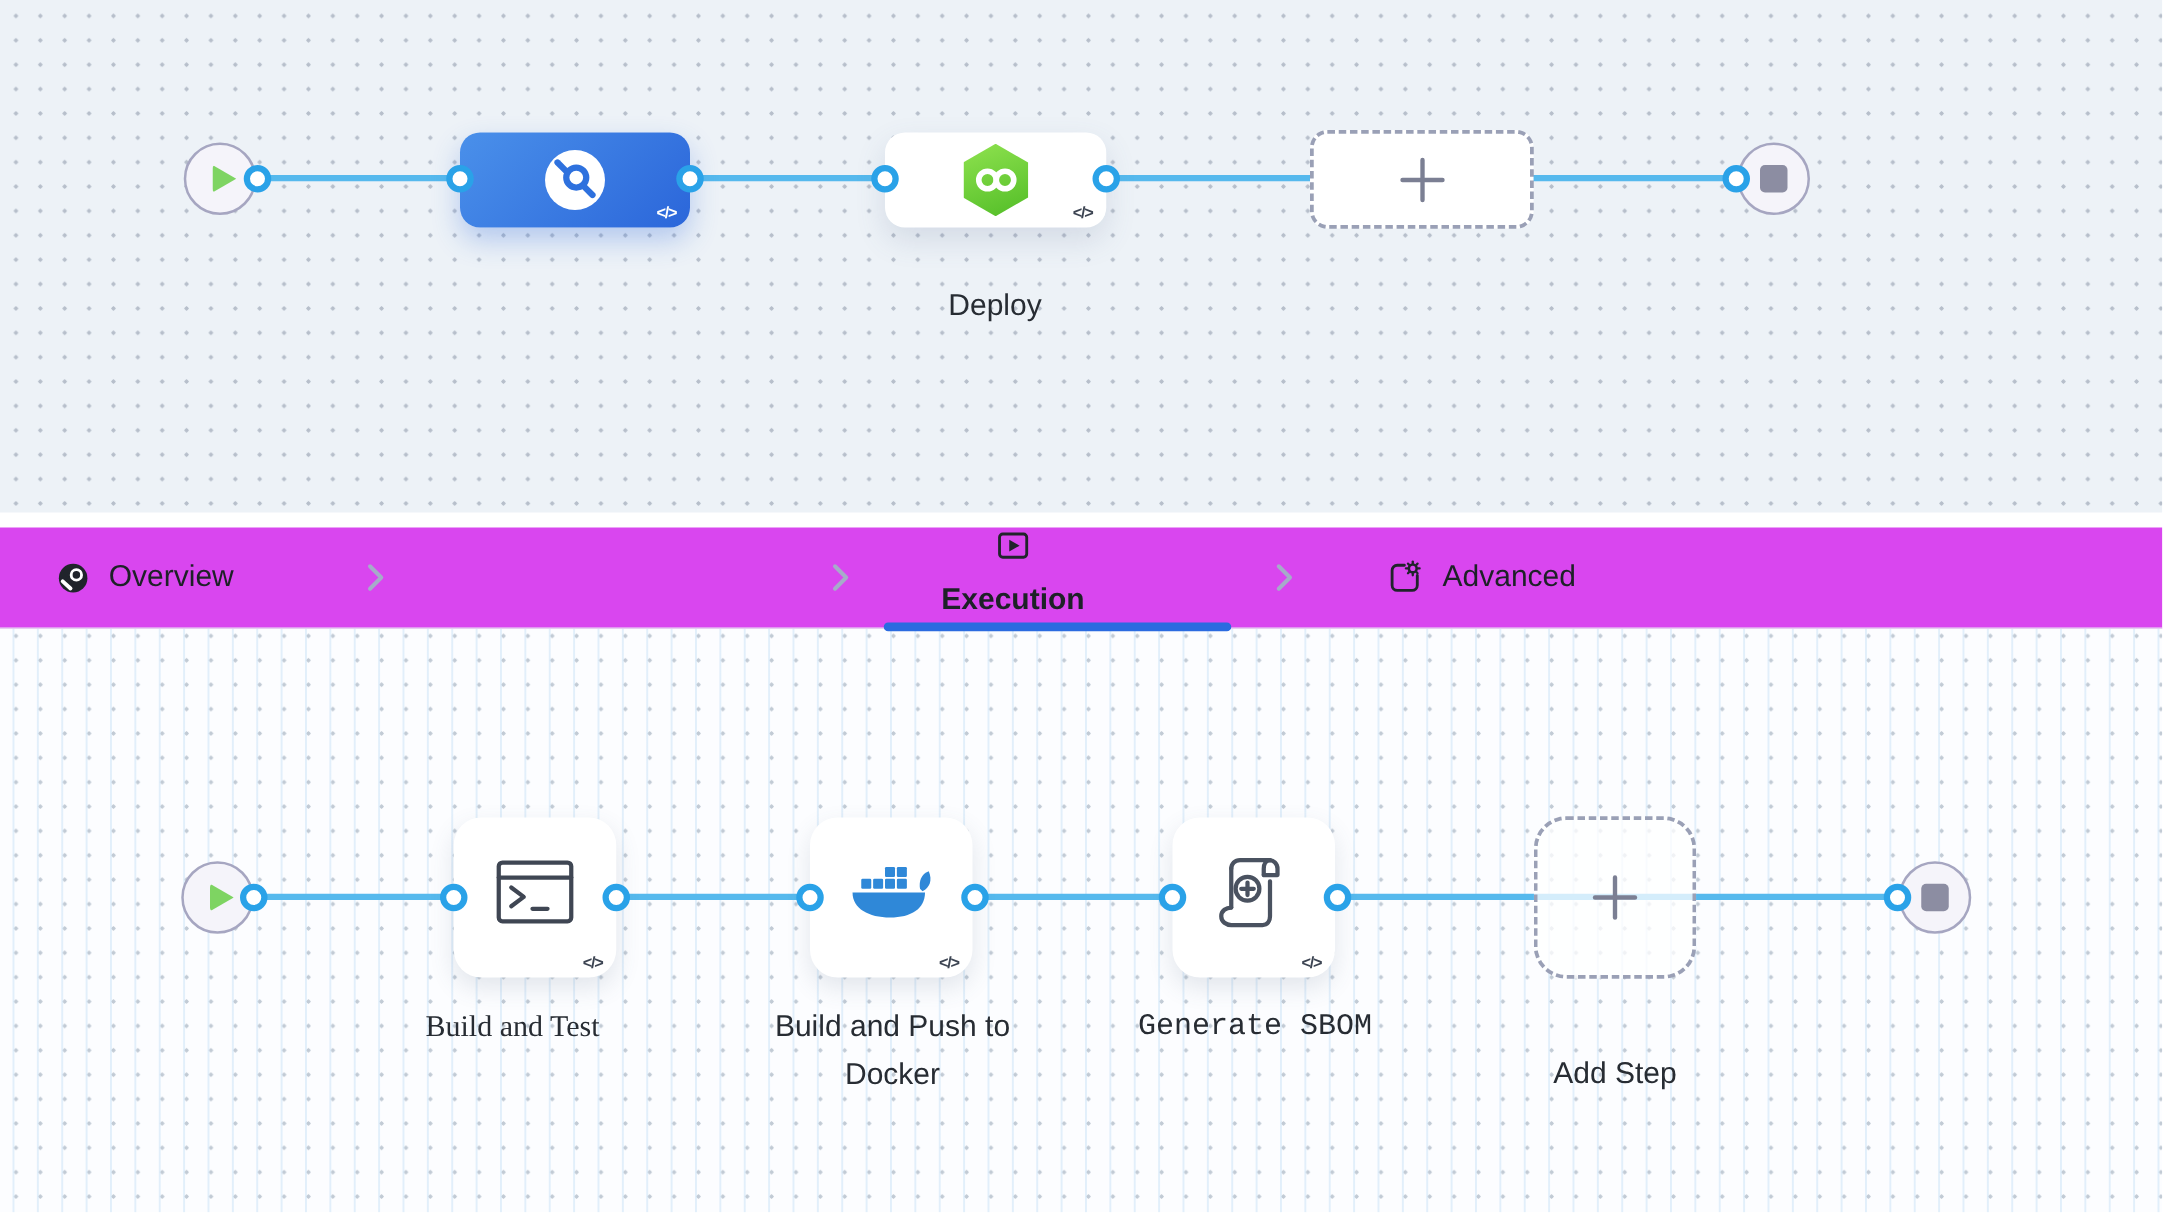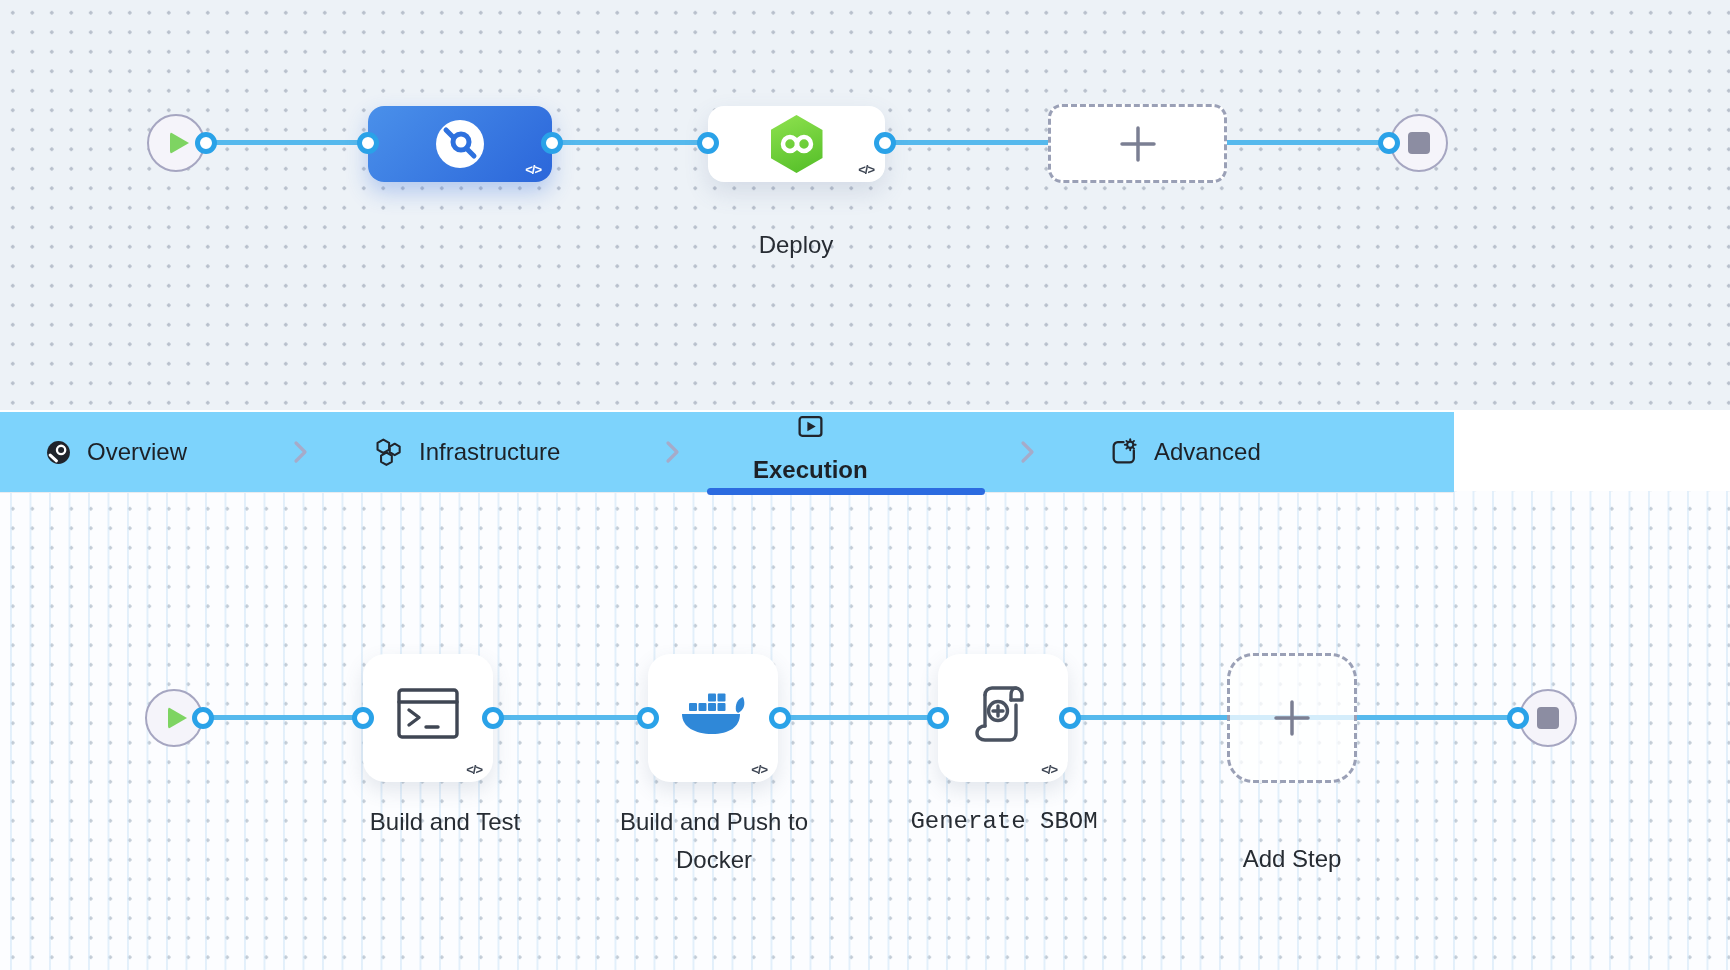--- a/index.html
+++ b/index.html
@@ -7,22 +7,22 @@
   .app{position:relative;width:1730px;height:970px;overflow:hidden;background:#fff;}
 
   
   .canvas-top{
     position:absolute;left:0;top:0;width:1730px;height:410px;
     background-color:#edf2f7;
     background-image:radial-gradient(circle,#b7bfcb 1.5px,transparent 1.8px);
     background-size:19.5px 19.5px;background-position:3px 3px;
   }
   .tabbar{
-    position:absolute;left:0;top:412px;width:1454px;height:80px;
-    background:#7dd3fc;border-bottom:1px solid #e9ecf1;z-index:5;
+    position:absolute;left:0;top:422px;width:1730px;height:80px;
+    background:#d946ef;border-bottom:1px solid #e9ecf1;z-index:5;
   }
   .canvas-bottom{
     position:absolute;left:0;top:491px;width:1730px;height:479px;
     background-color:#fcfdff;
     background-image:
       linear-gradient(90deg,rgba(205,228,247,.55) 1.5px,transparent 1.5px),
       radial-gradient(circle,#c2cbd5 1.5px,transparent 1.8px);
     background-size:19.5px 100%,19.5px 19.5px;
     background-position:10px 0,3px 8px;
   }
@@ -143,32 +143,20 @@
       </span>
       <span>Overview</span>
     </div>
 
     <span class="tab-chevron icon" style="left:290px;">
       <svg width="20" height="26" viewBox="0 0 20 26">
         <polyline points="6,4 15,13 6,22" fill="none" stroke="#a6abc9" stroke-width="3.2" stroke-linecap="round" stroke-linejoin="round"></polyline>
       </svg>
     </span>
 
-    <div class="tab" style="left:373px;">
-      <span class="icon">
-        <svg width="31" height="31" viewBox="0 0 30 30">
-          <g fill="none" stroke="#20242b" stroke-width="2" stroke-linejoin="round">
-            <polygon points="10,2.5 15.6,5.75 15.6,12.25 10,15.5 4.4,12.25 4.4,5.75"></polygon>
-            <polygon points="21,6.5 25.8,9.25 25.8,14.75 21,17.5 16.2,14.75 16.2,9.25"></polygon>
-            <polygon points="13,15 18.2,18 18.2,24 13,27 7.8,24 7.8,18"></polygon>
-          </g>
-        </svg>
-      </span>
-      <span>Infrastructure</span>
-    </div>
 
     <span class="tab-chevron icon" style="left:662px;">
       <svg width="20" height="26" viewBox="0 0 20 26">
         <polyline points="6,4 15,13 6,22" fill="none" stroke="#a6abc9" stroke-width="3.2" stroke-linecap="round" stroke-linejoin="round"></polyline>
       </svg>
     </span>
 
     <div class="tab active" style="left:753px;flex-direction:column;">
       <span class="icon">
         <svg width="29" height="29" viewBox="0 0 28 28">
@@ -225,21 +213,21 @@
         <g stroke="#3f4653" stroke-width="3.4" fill="none" stroke-linecap="round" stroke-linejoin="round">
           <rect x="3" y="3" width="58" height="47" rx="3"></rect>
           <line x1="3" y1="15" x2="61" y2="15"></line>
           <polyline points="13,23 23,30.5 13,38"></polyline>
           <line x1="30" y1="40" x2="42" y2="40"></line>
         </g>
       </svg>
     </span>
     <span class="code-badge">&lt;/&gt;</span>
   </div>
-  <div class="node-label" style="left:295px;top:803px;width:300px;">Build and Test</div>
+  <div class="node-label" style="left:260px;top:803px;width:300px;font-family:Liberation Serif, serif;">Build and Test</div>
 
   <div class="step-box" style="left:648px;top:654px;">
     <span class="icon" style="margin-top:-8px;">
       <svg width="68" height="56" viewBox="0 0 68 56" fill="#2f88d8">
         <rect x="10" y="17" width="8" height="8" rx="1"></rect>
         <rect x="19.5" y="17" width="8" height="8" rx="1"></rect>
         <rect x="29" y="17" width="8" height="8" rx="1"></rect>
         <rect x="38.5" y="17" width="8" height="8" rx="1"></rect>
         <rect x="29" y="7.5" width="8" height="8" rx="1"></rect>
         <rect x="38.5" y="7.5" width="8" height="8" rx="1"></rect>

